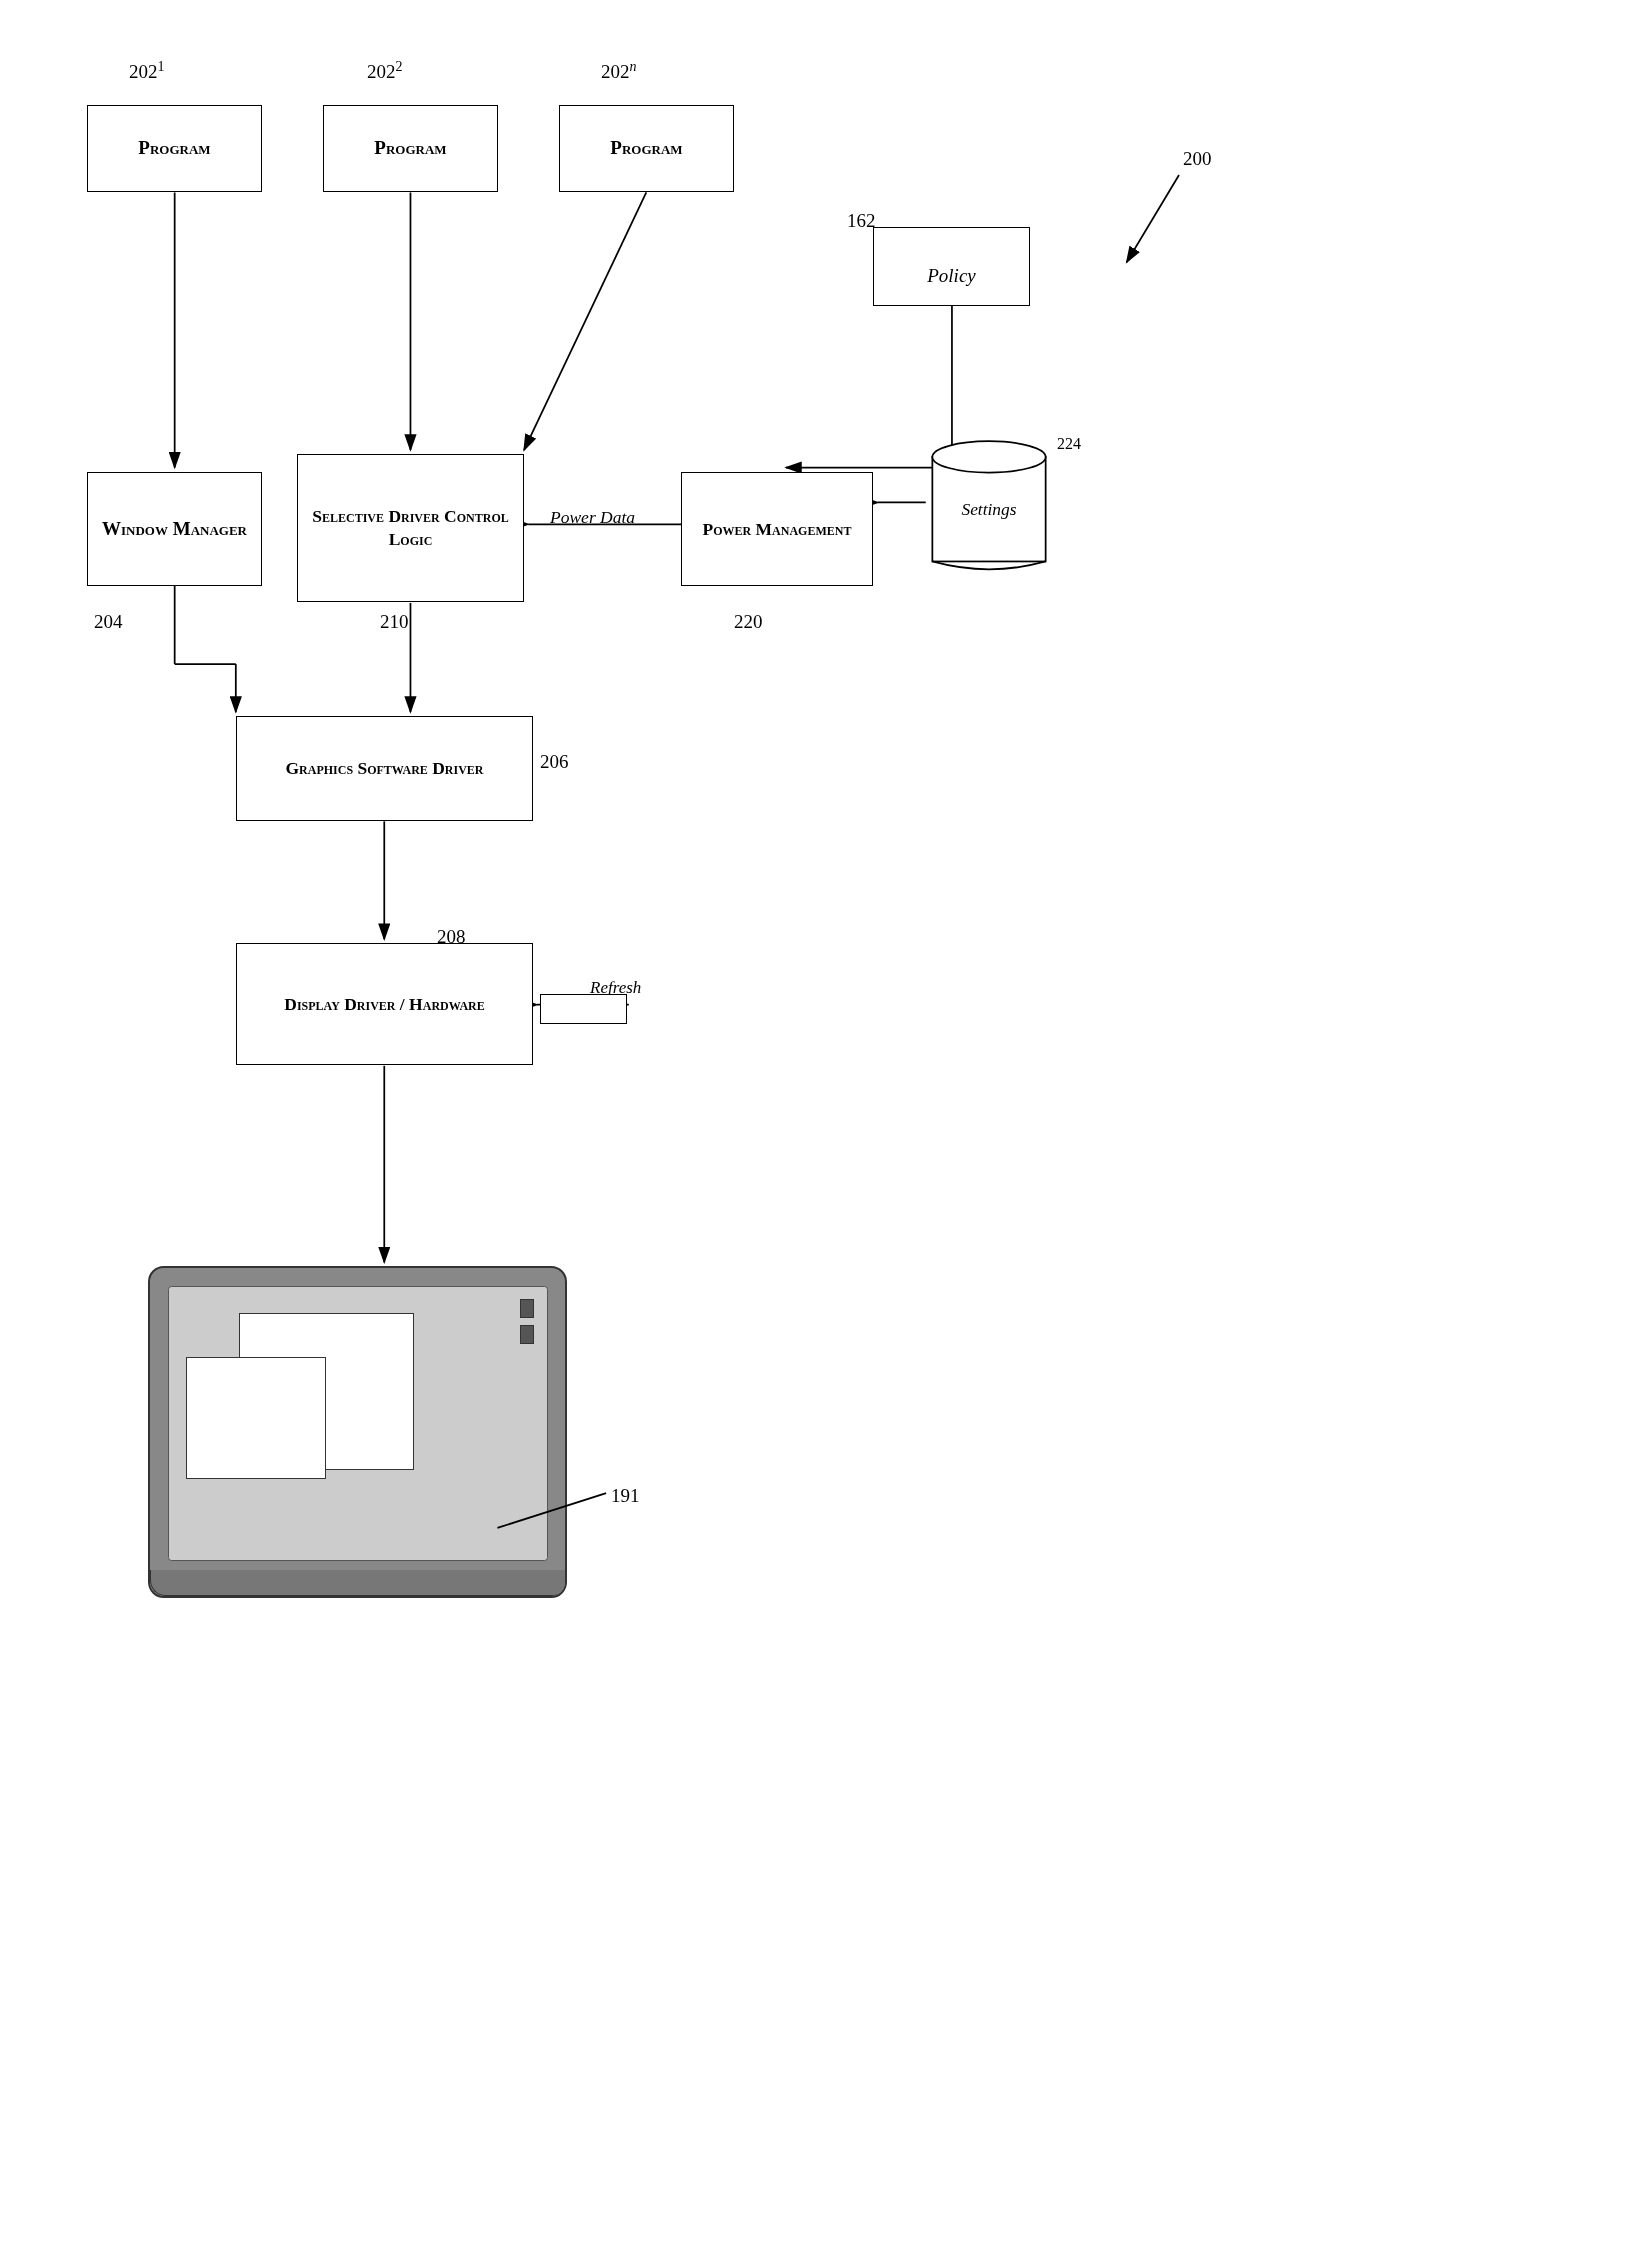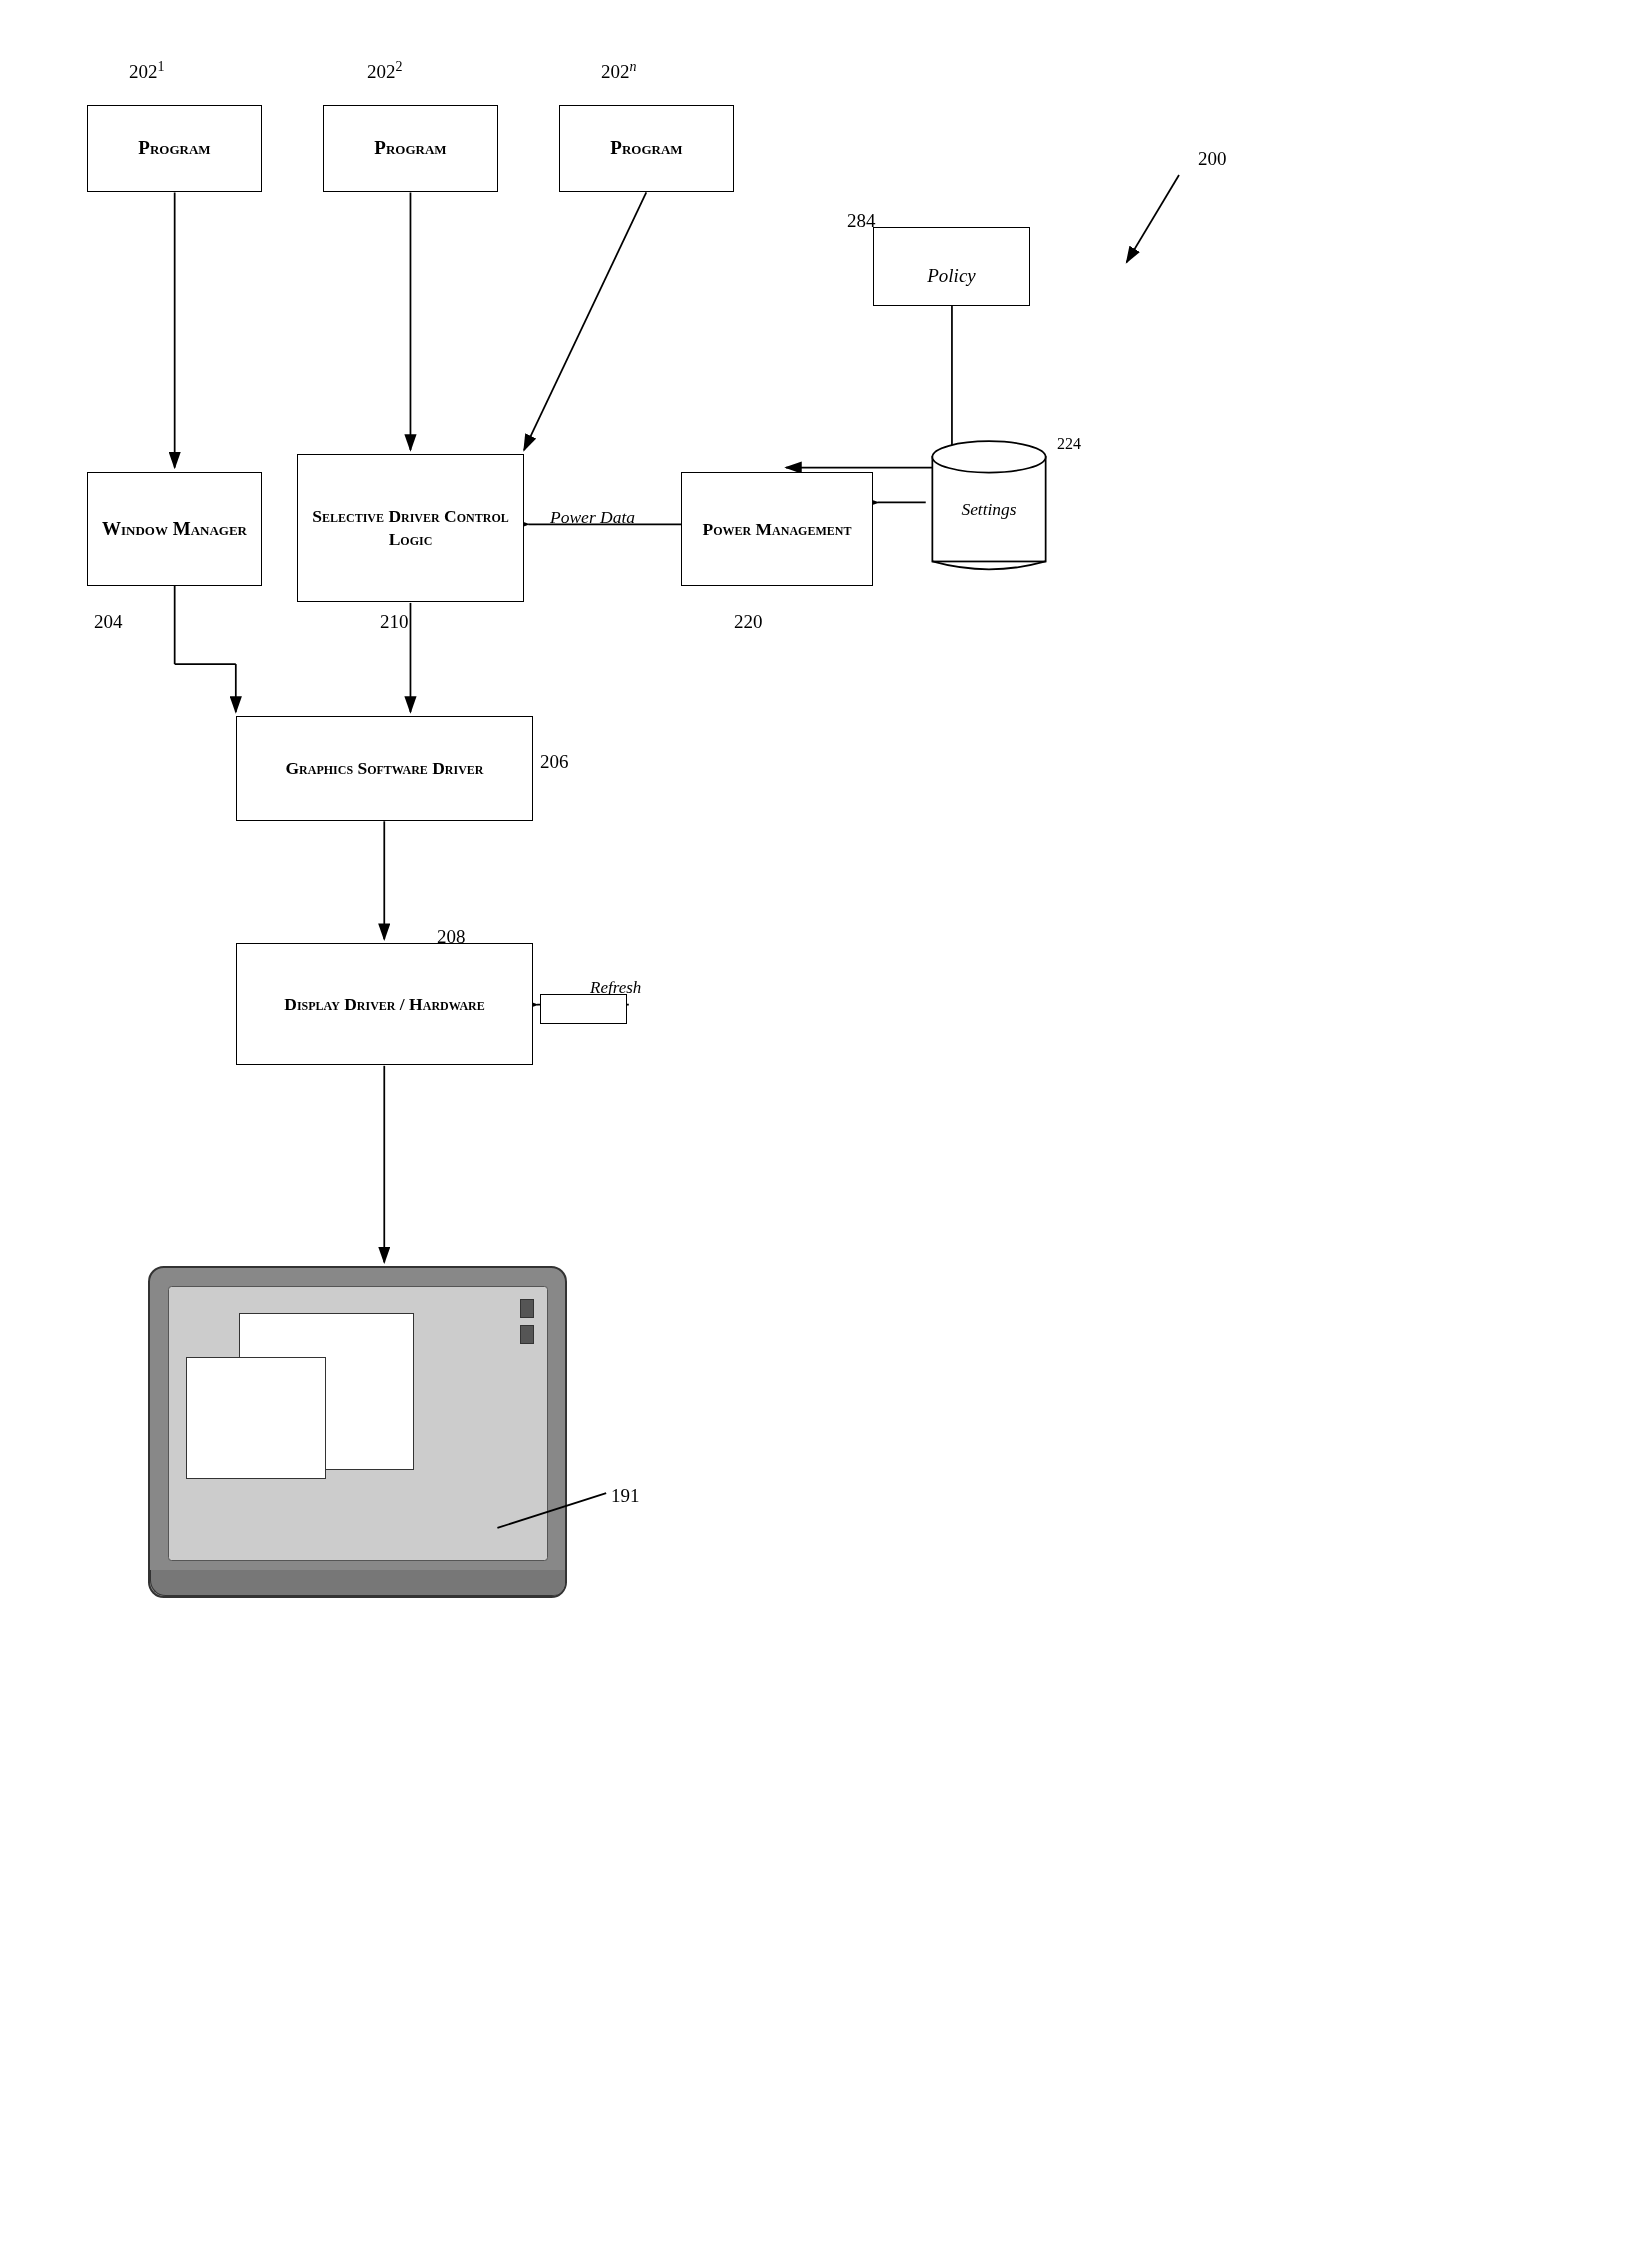--- a/index.html
+++ b/index.html
@@ -220,21 +220,21 @@
     <line x1="440" y1="940" x2="440" y2="1075" stroke="#000" stroke-width="2" marker-end="url(#arrowhead)"></line>
 
     <line x1="720" y1="1150" x2="615" y2="1150" stroke="#000" stroke-width="2" marker-end="url(#arrowhead-left)"></line>
 
     <line x1="440" y1="1220" x2="440" y2="1445" stroke="#000" stroke-width="2" marker-end="url(#arrowhead)"></line>
 
     <path d="M 1350 200 Q 1320 250 1290 300" stroke="#000" stroke-width="2" fill="none" marker-end="url(#arrowhead)"></path>
 
   </svg>
 
-  <div class="label label-ref" style="left:1183px; top:148px;margin-left:15px;">
+  <div class="label label-ref" style="left:1183px; top:148px;">
     <span>200</span>
   </div>
 
   <div class="box box-program1">
     <span>Program</span>
   </div>
 
   <div class="box box-program2">
     <span>Program</span>
   </div>
@@ -251,21 +251,21 @@
   </div>
   <div class="label" style="left:601px; top:59px; font-size:19px;">
     <span>202</span><span class="superscript" style="font-style:italic;">n</span>
   </div>
 
   <div class="box box-policy">
     <span style="font-variant:normal; font-style:italic; font-weight:normal;margin-top:20px;">Policy</span>
   </div>
 
   <div class="label" style="left:847px; top:210px; font-size:19px;">
-    <span>284</span>
+    <span>162</span>
   </div>
 
   <div class="box box-window-manager">
     <span>Window Manager</span>
   </div>
 
   <div class="box box-selective-power">
     <span>Selective Driver Control Logic</span>
   </div>
 

